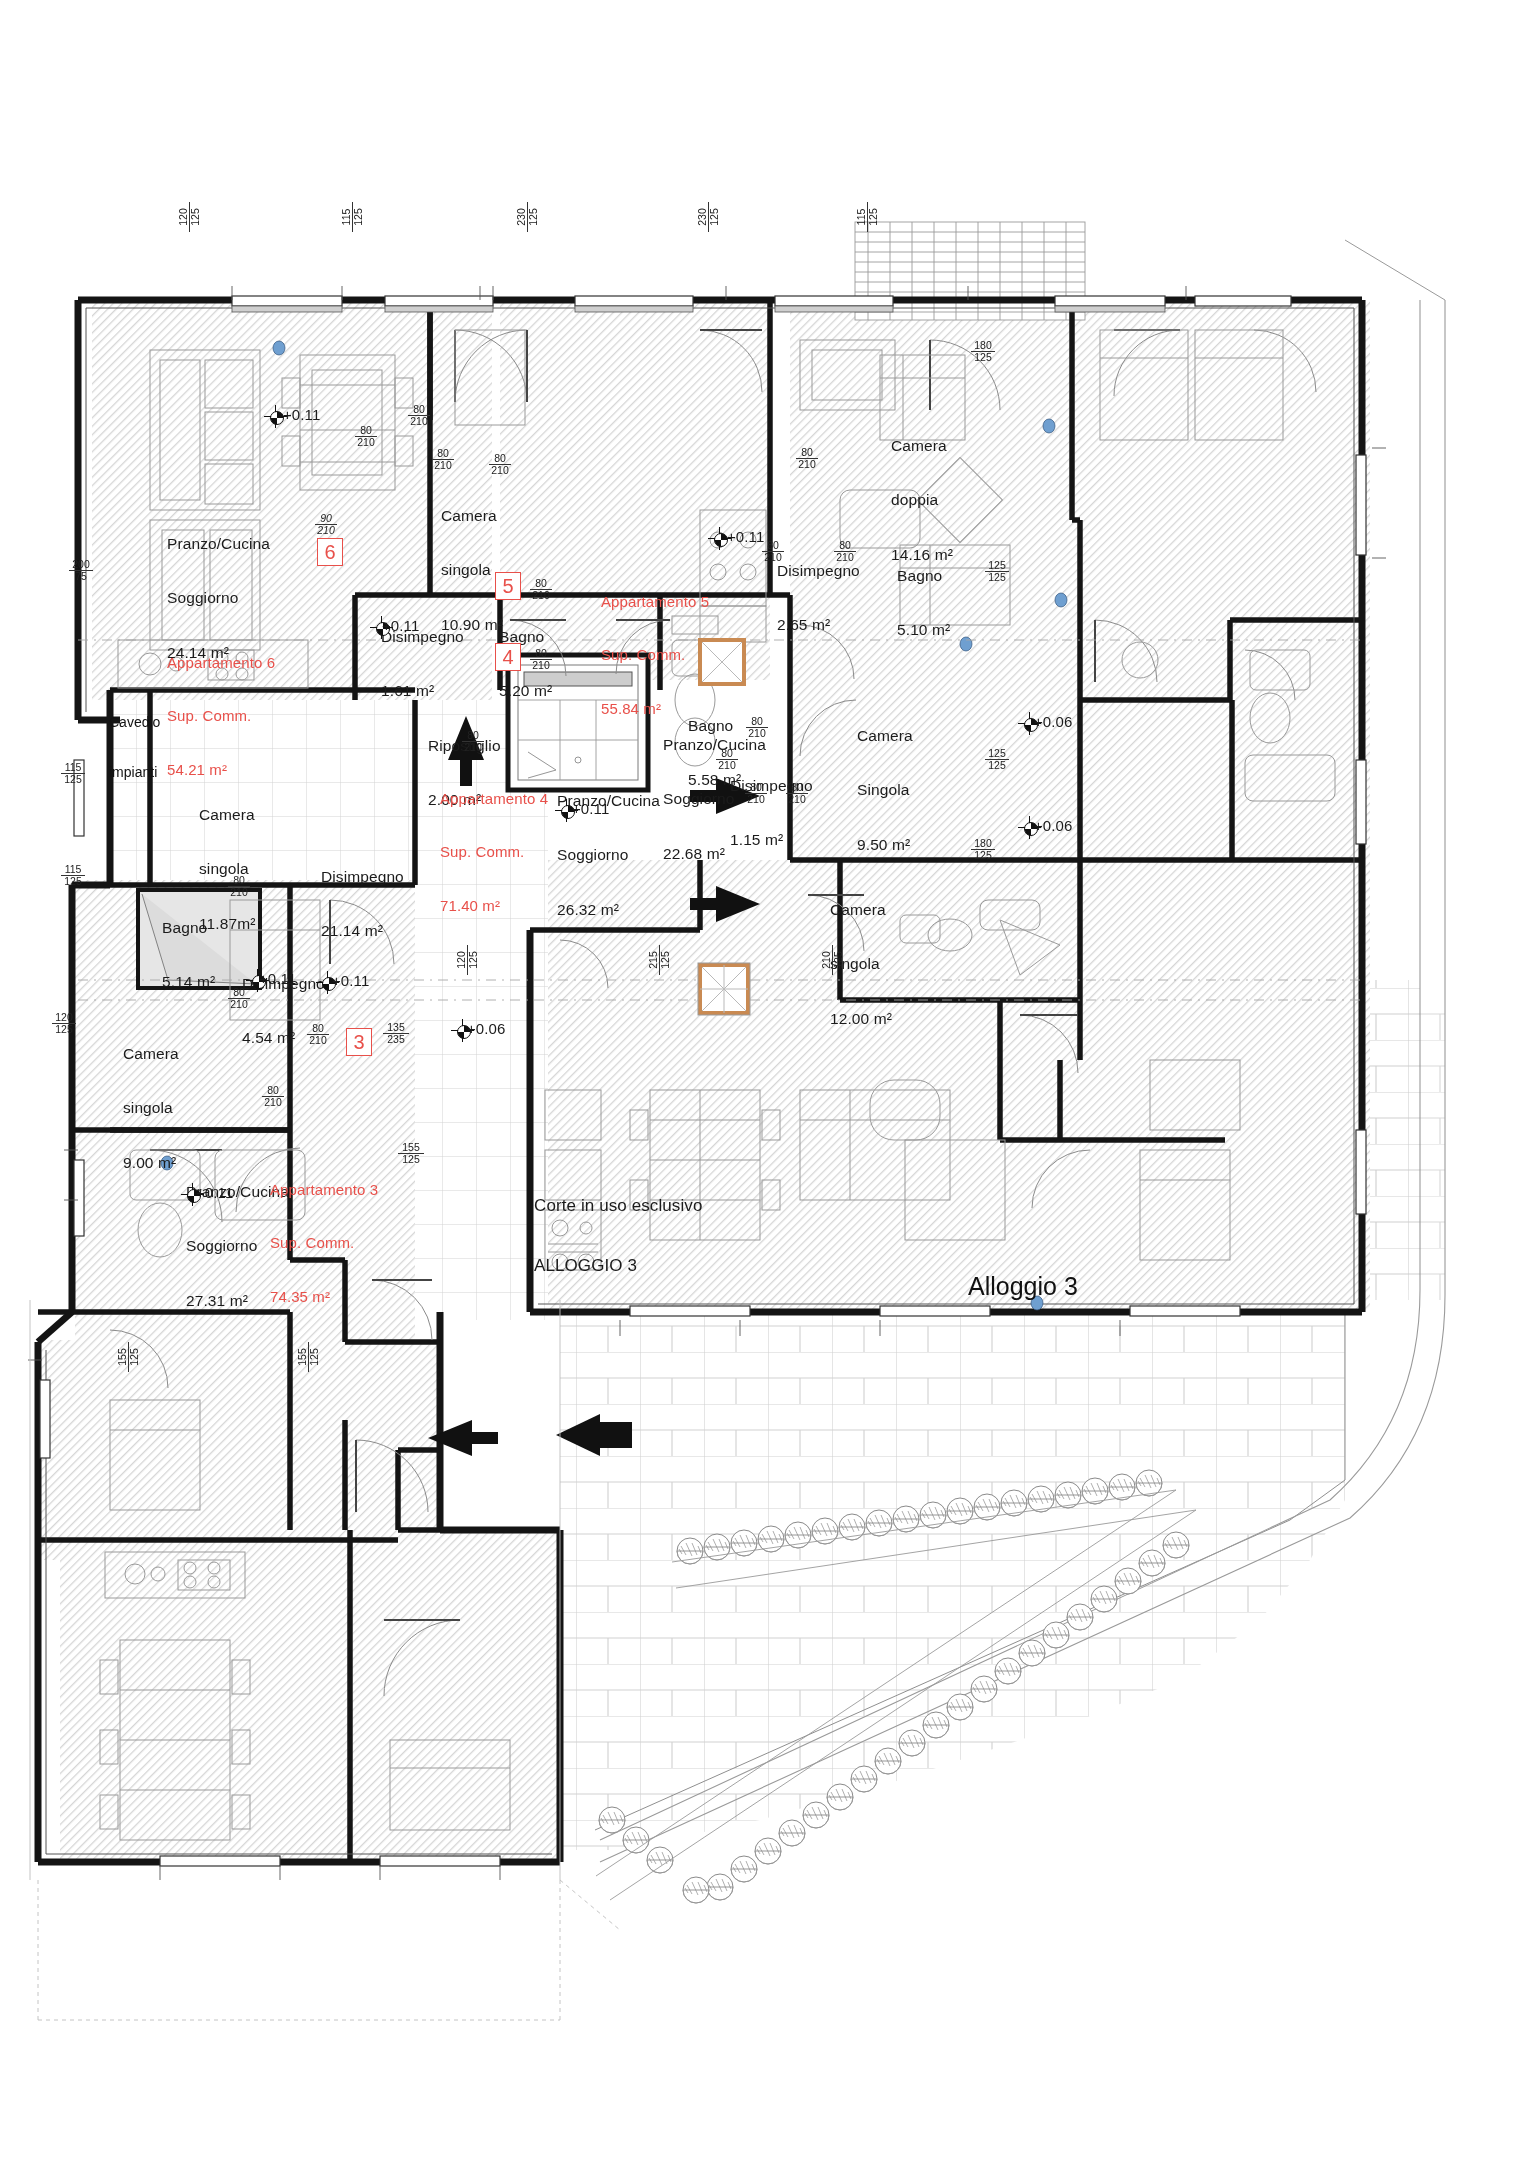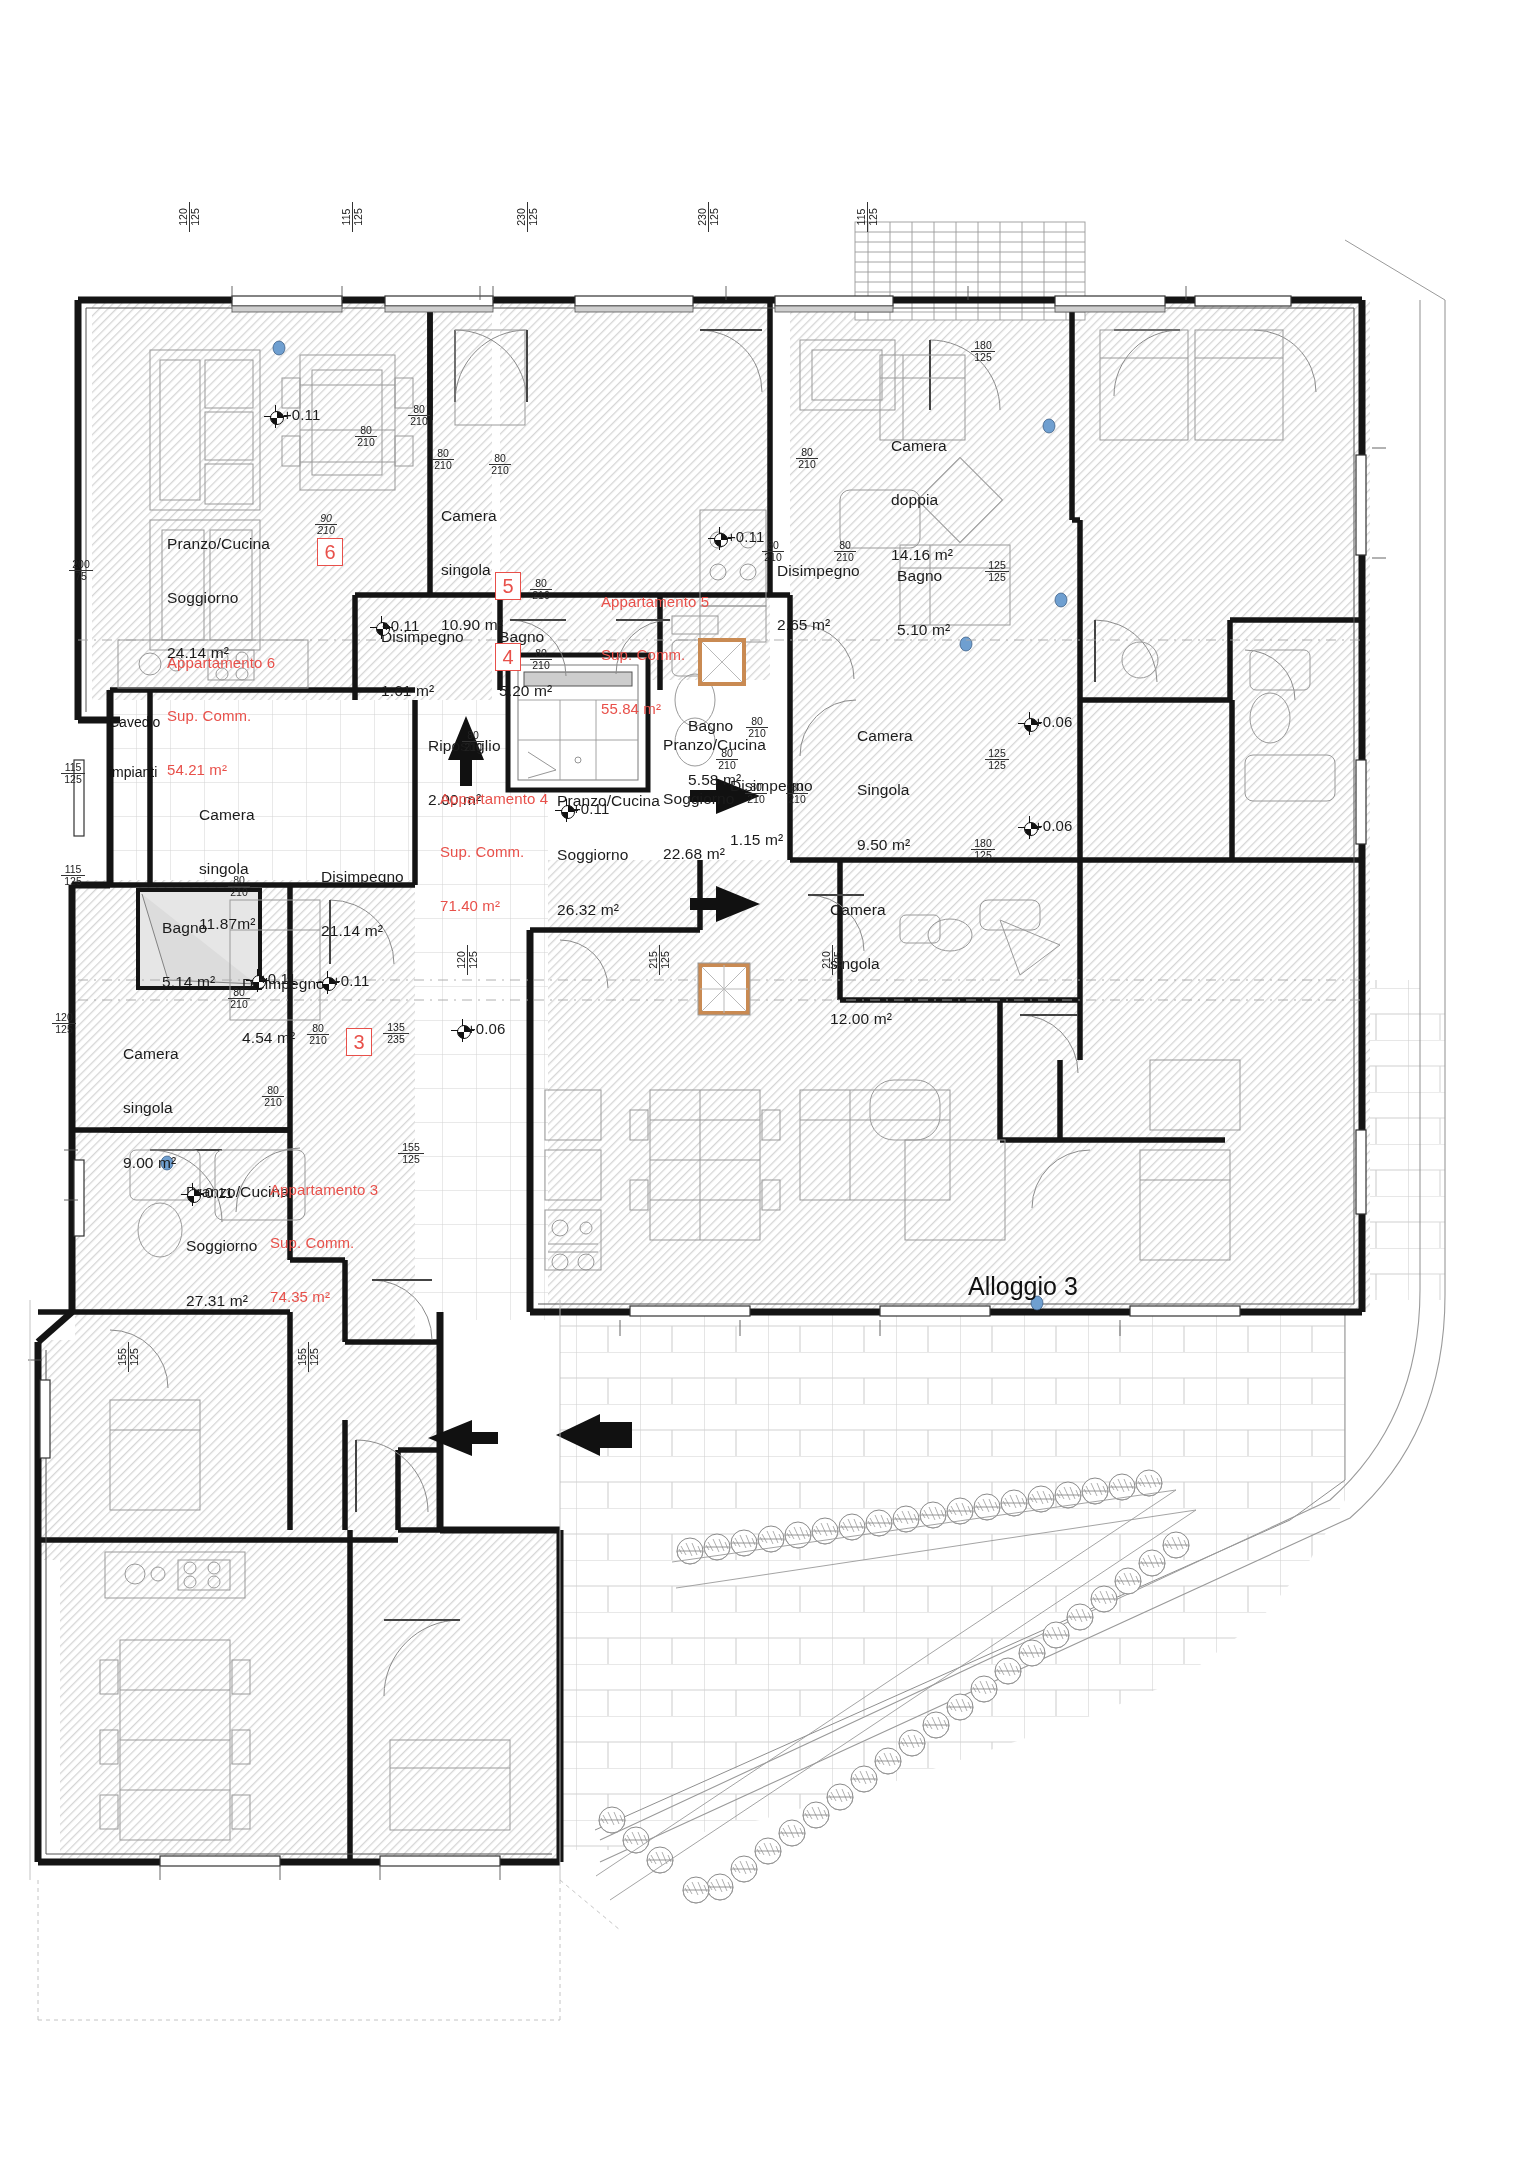--- a/index.html
+++ b/index.html
@@ -741,20 +741,24 @@
     <div>Appartamento 3</div>
     <div>Sup. Comm.</div>
     <div>74.35 m²</div>
   </div>
 
   <div class="cavedio-lbl" style="left:109px;top:680px;">
     <div>Cavedio</div>
     <div>impianti</div>
   </div>
 
+  <div class="lbl corte" style="left:534px;top:1156px;">
+    <div>Corte in uso esclusivo</div>
+    <div>ALLOGGIO 3</div>
+  </div>
 
   <div class="title-sub" style="left:968px;top:1272px;">Alloggio 3</div>
 
   <div class="elevmark" style="left:268px;top:409px;">
       <span class="cross-h"></span>
       <span class="cross-v"></span>
       <span class="pie"></span>
     </div>
   <div class="lbl elev" style="left:283px;top:406px;">+0.11</div>
 

